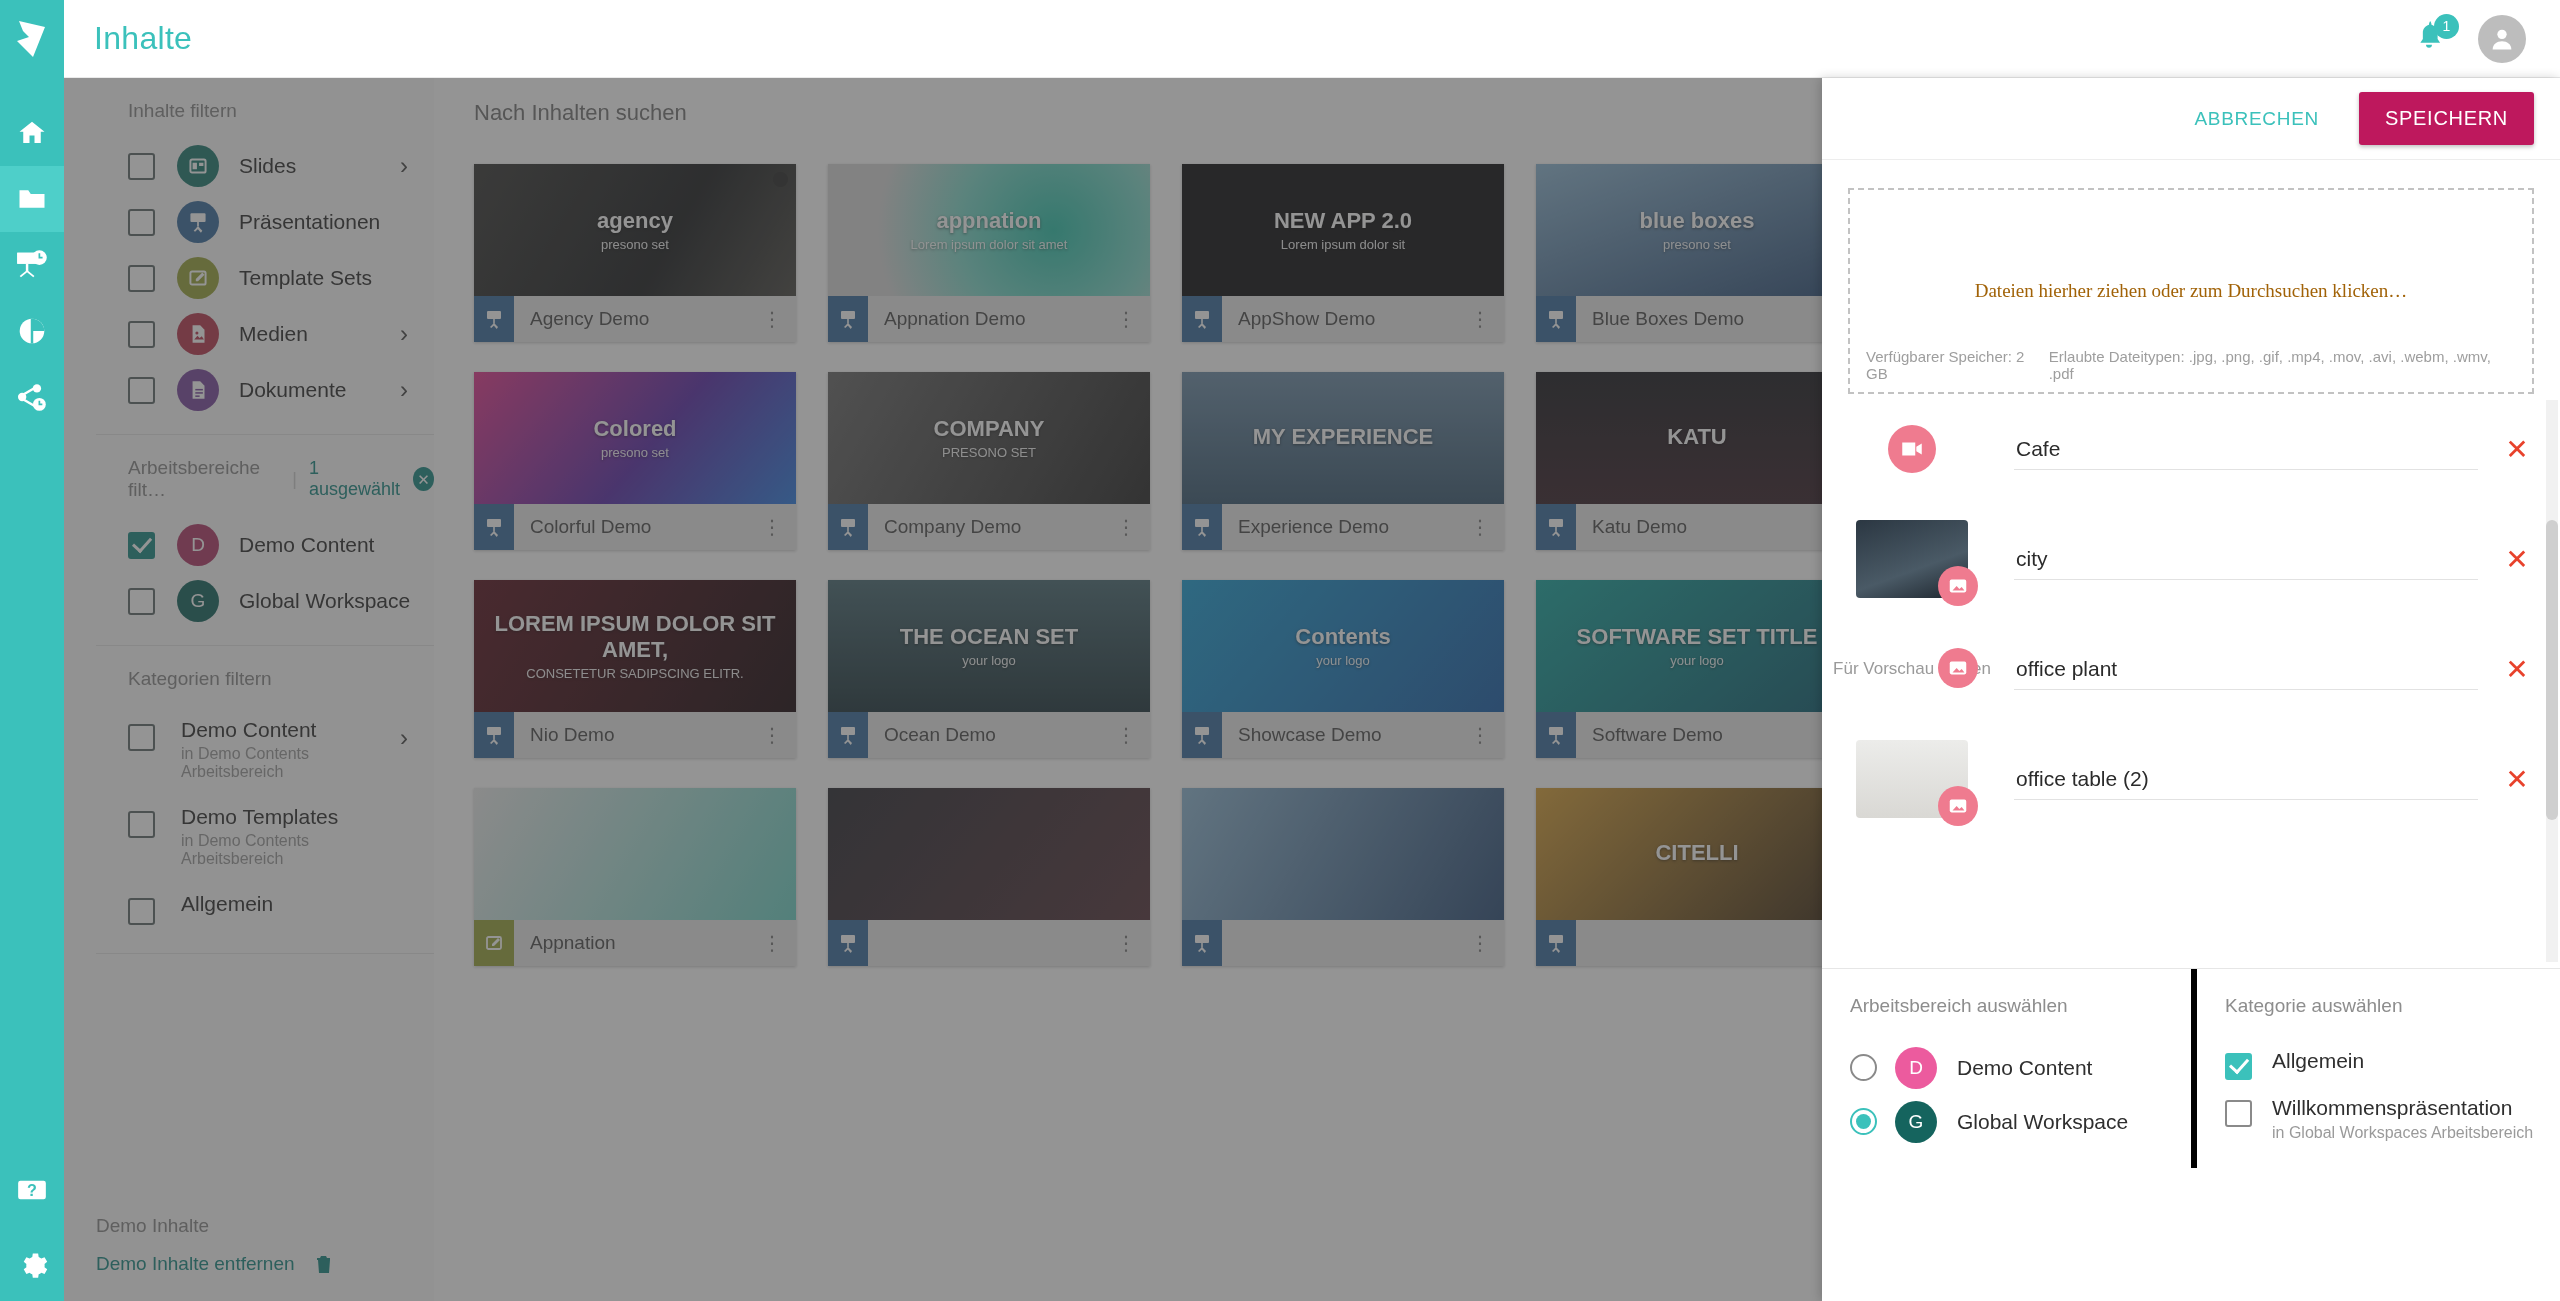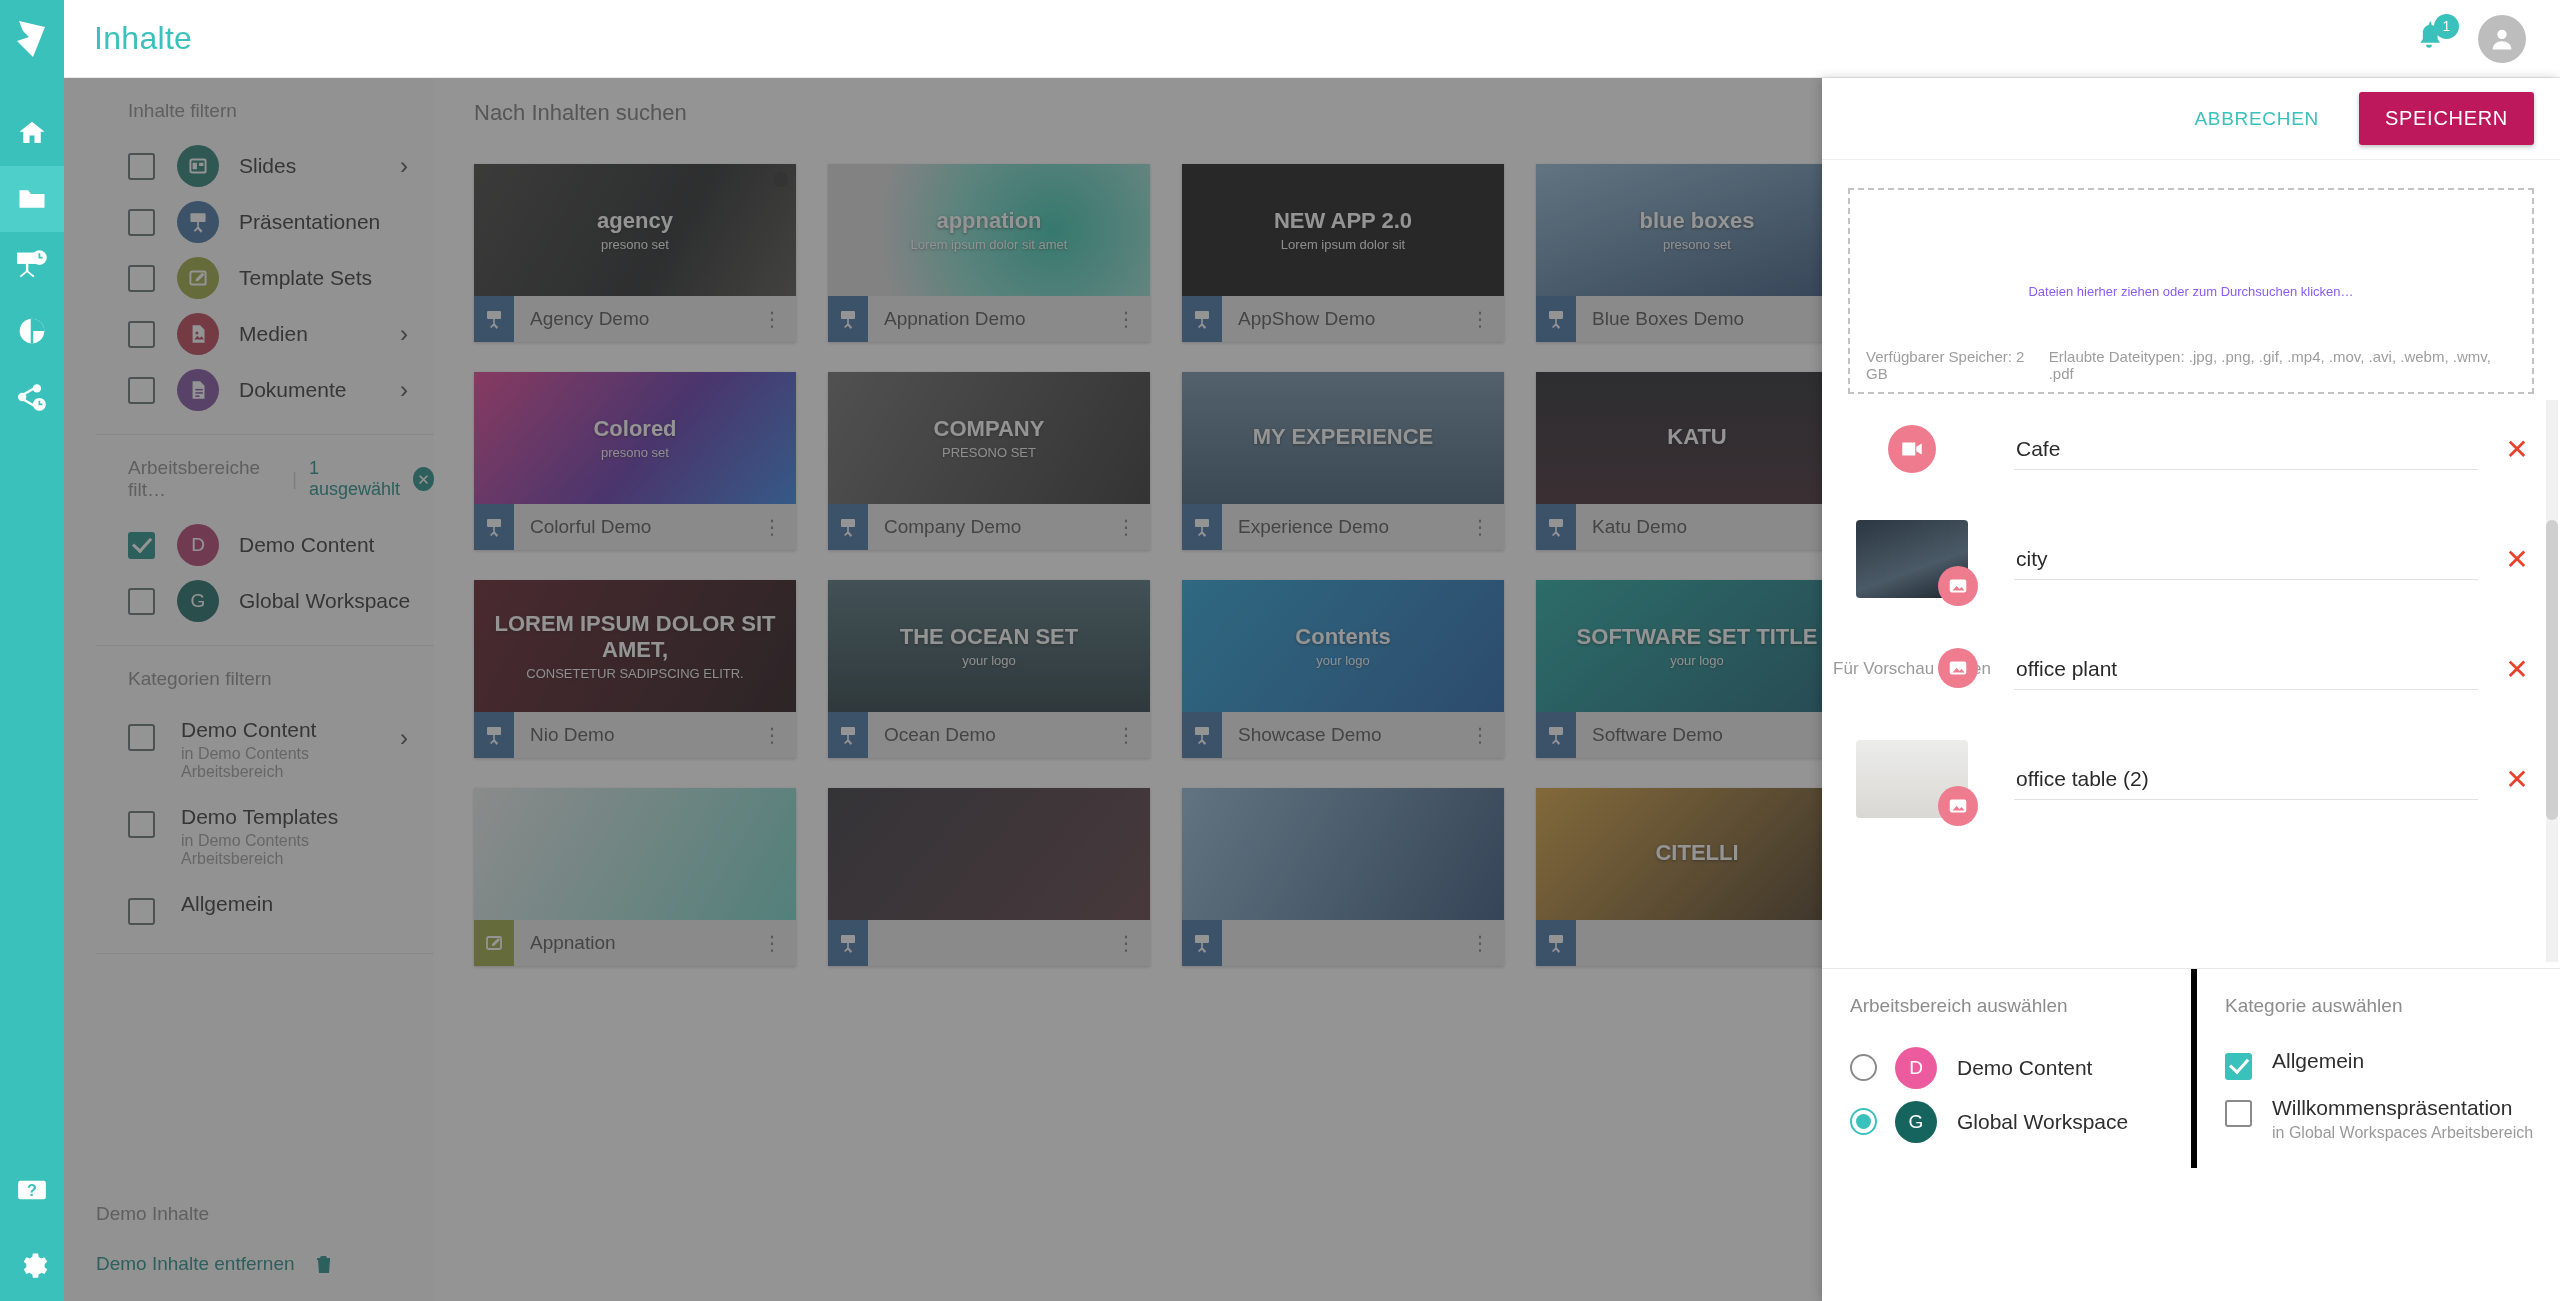--- a/index.html
+++ b/index.html
@@ -96,21 +96,21 @@
     width: 42px; height: 42px; border-radius: 50%; margin-left: 22px; flex: 0 0 42px;
     display: flex; align-items: center; justify-content: center; color: #fff; font-size: 19px;
   }
   .sb-label { margin-left: 20px; font-size: 21px; color: #2f2f2f; white-space: nowrap; }
   .chev { margin-left: auto; color: #4a4a4a; font-size: 24px; }
   .sb-row-2 { display: flex; align-items: flex-start; padding: 12px 26px 12px 32px; cursor: pointer; }
   .sb-2-txt { margin-left: 26px; }
   .sb-2-main { font-size: 21px; color: #2f2f2f; }
   .sb-2-sub { font-size: 16px; color: #9a9a9a; margin-top: 3px; }
   .sb-footer { position: absolute; left: 0; bottom: 0; width: 370px; padding: 22px 32px 26px 32px; }
-  .sbf-title { font-size: 19px; color: #8a8a8a; margin-bottom: 28px; }
+  .sbf-title { font-size: 19px; color: #8a8a8a; margin-bottom: 16px; }
   .sbf-text { font-size: 19px; color: #3a3a3a; line-height: 1.35; }
   .sbf-link { font-size: 19px; color: #1c8a84; margin-top: 12px; display: flex; align-items: center; gap: 20px; cursor: pointer; }
 
   
   .content {
     position: absolute; left: 434px; top: 78px; width: 2126px; height: 1233px;
     background: #ffffff; z-index: 10; overflow: hidden;
   }
   .search-bar { height: 70px; display: flex; align-items: center; padding-left: 40px; }
   .search-input {
@@ -158,21 +158,21 @@
   }
   .btn-raised {
     background: #be185d; border: none; color: #fff; font-size: 20px; letter-spacing: .7px;
     font-family: "Liberation Sans", sans-serif; cursor: pointer;
     padding: 15px 26px; border-radius: 3px; box-shadow: 0 2px 4px rgba(0,0,0,.25);
   }
   .dropzone {
     margin: 28px 26px 0 26px; height: 206px; border: 2px dashed #c2c2c2;
     position: relative; display: flex; align-items: center; justify-content: center; cursor: pointer;
   }
-  .dz-text { font-size: 13px; color: #8b5cf6; }
+  .dz-text { font-size: 19px; color: #a16207; font-family: Liberation Serif, serif; }
   .dz-foot {
     position: absolute; left: 16px; right: 16px; bottom: 10px;
     display: flex; justify-content: space-between; font-size: 15px; color: #9e9e9e;
   }
   .file-list { flex: 1 1 auto; overflow: hidden; position: relative; }
   .file-row { display: flex; align-items: center; height: 110px; padding: 0 26px 0 10px; }
   .fr-thumb { width: 160px; flex: 0 0 160px; display: flex; align-items: center; justify-content: center; position: relative; }
   .fr-thumb-img { width: 112px; height: 78px; border-radius: 4px; overflow: hidden; position: relative; }
   .fr-hint { font-size: 17px; color: #9a9a9a; text-align: center; line-height: 1.3; }
   .type-dot {

